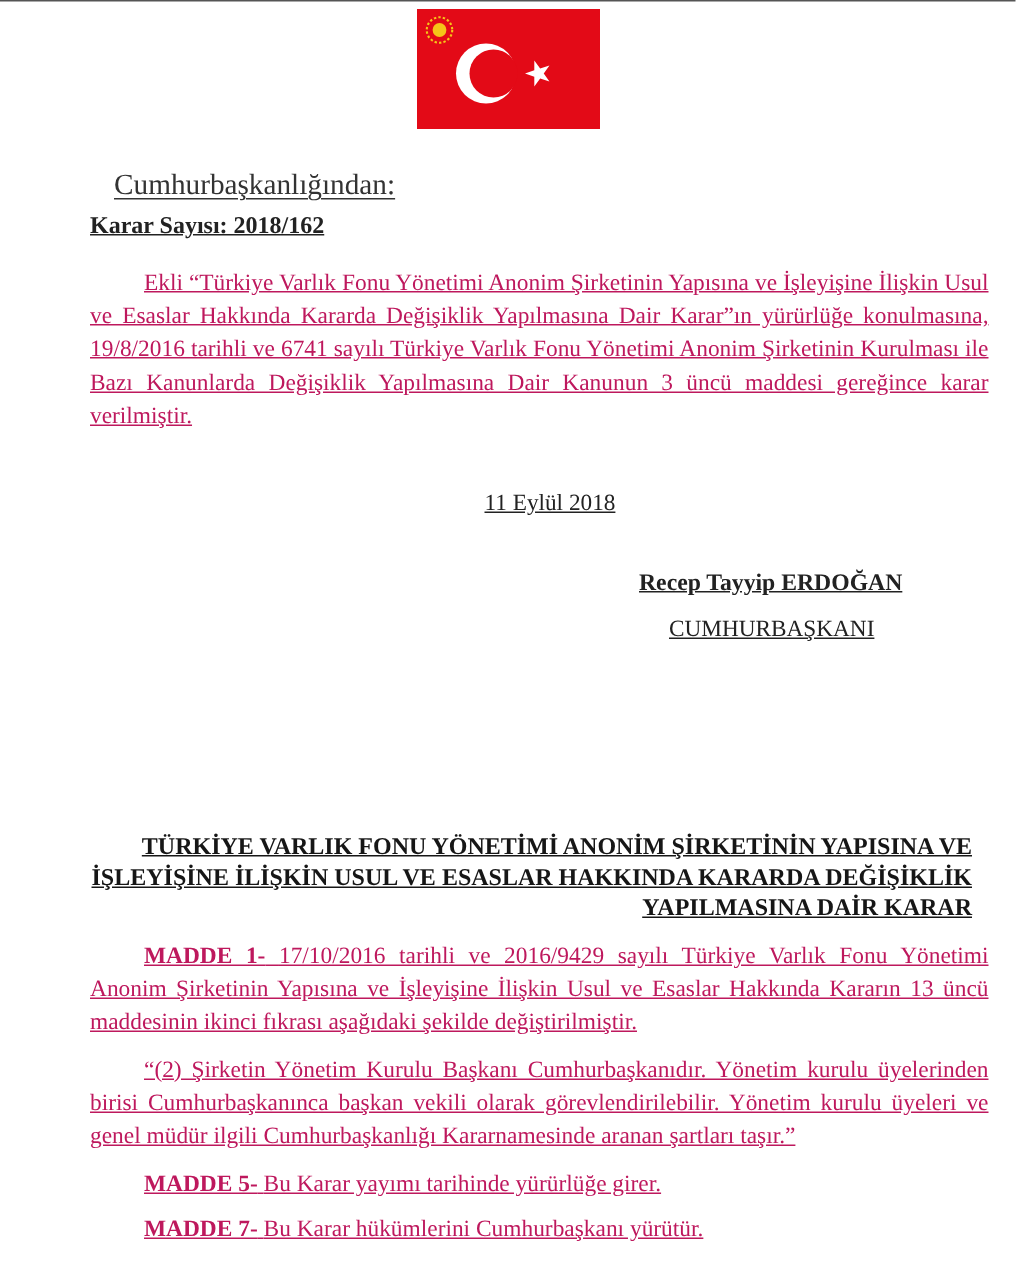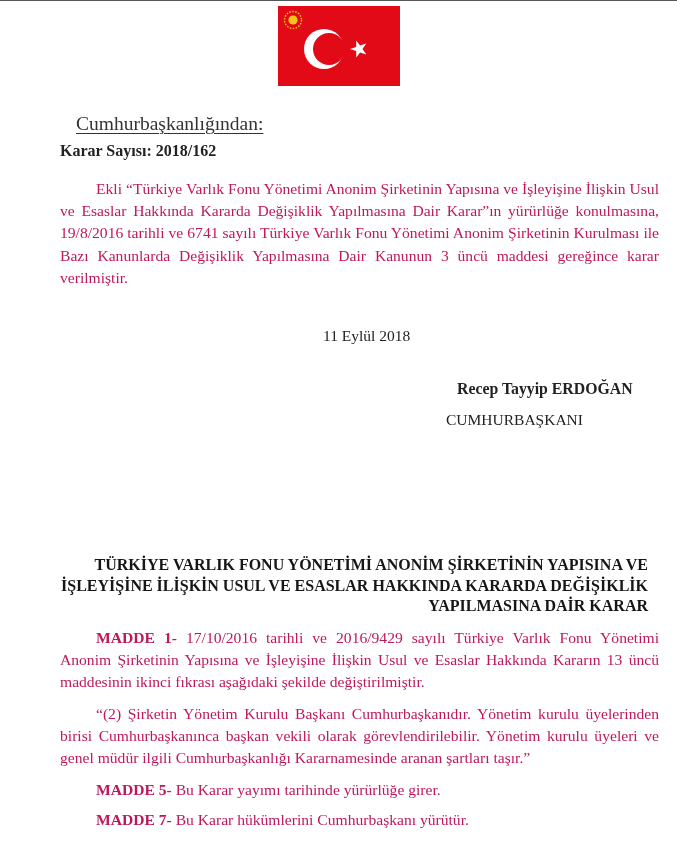--- a/index.html
+++ b/index.html
@@ -3,21 +3,21 @@
   <meta charset="utf-8">
   <style>
     * { margin: 0; padding: 0; box-sizing: border-box; }
     html, body { width: 677px; height: 846px; background: #ffffff; overflow: hidden; }
     body {
       position: relative;
       font-family: "Liberation Serif", "DejaVu Serif", serif;
       color: #1a1a1a;
       border-top: 1px solid #555;
     }
-    .abs { position: absolute; }
+    .abs { position: absolute; text-decoration: underline; }
     .flag {
       left: 278px; top: 5px; width: 122px; height: 80px;
       background: #e30a17;
     }
     .flag svg { width: 100%; height: 100%; display: block; }
 
     .issuer {
       left: 60px; top: 112px; font-size: 19.5px; color: #333;
       text-decoration: underline; text-underline-offset: 3px;
       text-decoration-thickness: 1px;
@@ -29,21 +29,21 @@
     .para {
       left: 60px; width: 599px; font-size: 15.6px; line-height: 22.2px;
       text-align: justify; color: #be185d;
     }
     .para .indent { display: inline-block; width: 36px; }
     .intro { top: 177px; }
     .date {
       left: 287px; top: 326px; font-size: 15.5px; color: #222; margin-left: 36px;
     }
     .signer {
-      left: 426px; top: 379px; font-size: 15.8px; font-weight: bold; color: #222; margin-left: 31px;
+      left: 426px; top: 379px; font-size: 15.8px; font-weight: bold; color: #222;
     }
     .signer-title {
       left: 446px; top: 410px; font-size: 15.5px; color: #222;
     }
     .doc-title {
       left: 28px; width: 620px; top: 554px; font-size: 16px; line-height: 20.5px;
       font-weight: bold; text-align: right; color: #161616;
     }
     .m1 { top: 626px; }
     .m1-quote { top: 702px; }

